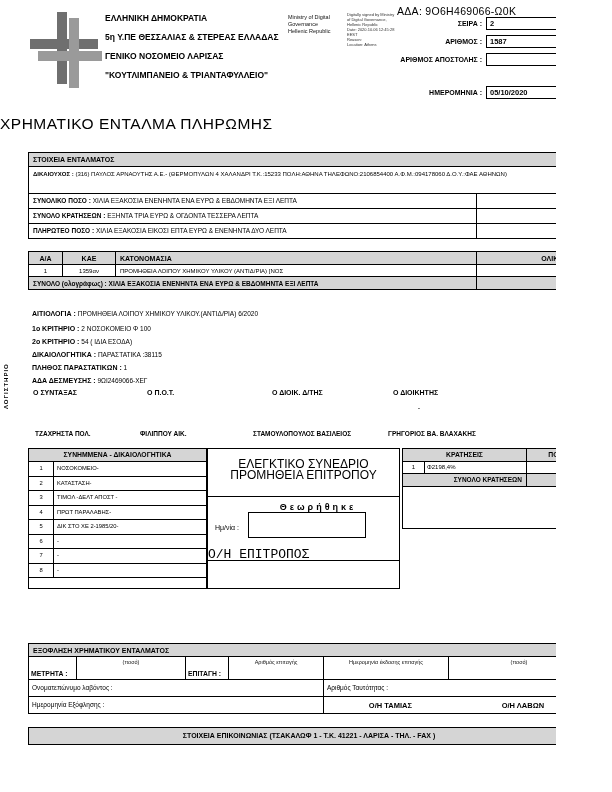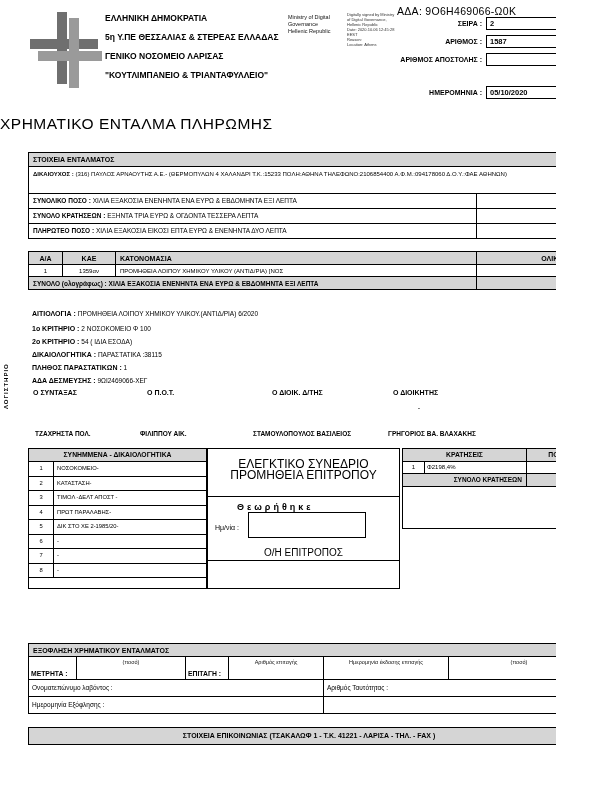--- a/index.html
+++ b/index.html
@@ -70,24 +70,24 @@
   .att { left:28px; top:448px; width:179px; height:141px; border:1px solid #000; display:flex; flex-direction:column; }
   .att-h { height:13px; border-bottom:1px solid #000; text-align:center; font-size:6.8px; font-weight:bold; line-height:12px; }
   .att-r { height:14.5px; border-bottom:1px solid #000; display:flex; font-size:5.8px; }
   .att-n { width:25px; border-right:1px solid #000; text-align:center; line-height:13px; }
   .att-t { flex:1; padding-left:3px; line-height:13px; white-space:nowrap; overflow:hidden; }
 
   
   .audit { left:207px; top:448px; width:193px; height:141px; border:1px solid #000; }
   .audit-top { height:48px; border-bottom:1px solid #000; text-align:center; padding-top:10px; font-size:12px; line-height:10.5px; }
   .audit-mid { position:relative; height:64px; border-bottom:1px solid #000; }
-  .approved { position:absolute; left:0; top:5px; width:100%; font-size:9px; font-weight:bold; letter-spacing:3px;padding-left:29px; }
+  .approved { position:absolute; left:0; top:5px; width:100%; text-align:center; font-size:9px; font-weight:bold; letter-spacing:3px;padding-left:29px; }
   .date-label { position:absolute; left:7px; top:27px; font-size:7px; }
   .date-box { position:absolute; left:40px; top:15px; width:118px; height:26px; border:1px solid #000; background:#fff; }
-  .commissioner { position:absolute; left:0; top:50px; width:100%; text-align:center; font-size:10px; }
+  .commissioner { position:absolute; left:0; top:50px; width:100%; font-size:13px;font-family:Liberation Mono, monospace; }
 
   
   .ded { left:402px; top:448px; width:188px; height:81px; border:1px solid #000; display:flex; flex-direction:column; }
   .ded-h { height:13px; display:flex; border-bottom:1px solid #000; font-size:6.8px; font-weight:bold; line-height:12px; }
   .ded-h .h1 { width:124px; text-align:center; border-right:1px solid #000; }
   .ded-h .h2 { flex:1; text-align:center; }
   .ded-r { height:12px; display:flex; border-bottom:1px solid #000; font-size:6px; line-height:11px; }
   .ded-r .n { width:22px; text-align:center; border-right:1px solid #000; }
   .ded-r .t { width:102px; padding-left:2px; border-right:1px solid #000; }
   .ded-r .a { flex:1; text-align:right; padding-right:3px; font-size:6.5px; }
@@ -340,18 +340,22 @@
       <div class="hint-cell w-num">Αριθμός επιταγής</div>
       <div class="hint-cell w-date">Ημερομηνία έκδοσης επιταγής</div>
       <div class="hint-cell w-poso2">(ποσό)</div>
     </div>
     <div class="pr2">
       <div class="left">Ονοματεπώνυμο λαβόντος :</div>
       <div class="right">Αριθμός Ταυτότητας :</div>
     </div>
     <div class="pr3">
       <div class="left">Ημερομηνία Εξόφλησης :</div>
+      <div class="right">
+        <span>Ο/Η ΤΑΜΙΑΣ</span>
+        <span>Ο/Η ΛΑΒΩΝ</span>
+      </div>
     </div>
   </div>
 
   <div class="abs footer gray">ΣΤΟΙΧΕΙΑ ΕΠΙΚΟΙΝΩΝΙΑΣ (ΤΣΑΚΑΛΩΦ 1 - Τ.Κ. 41221 - ΛΑΡΙΣΑ - ΤΗΛ. - FAX )</div>
 
 </div>
 
 </body></html>

